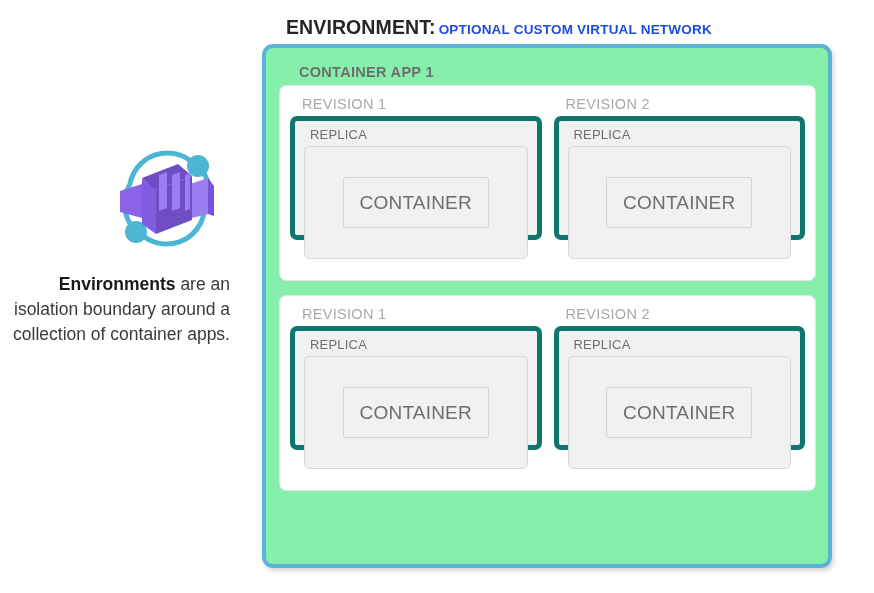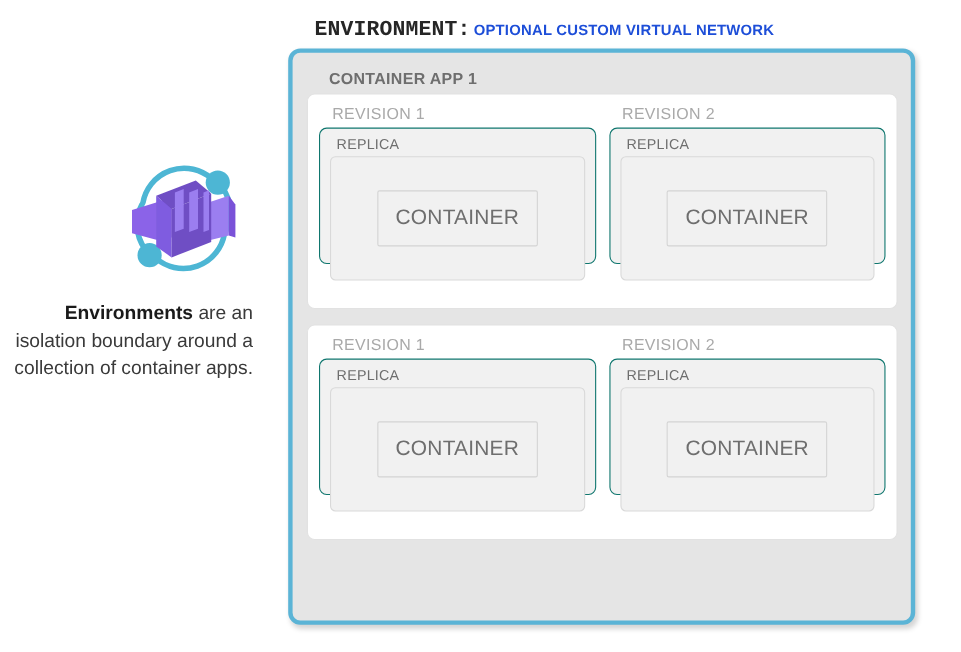--- a/index.html
+++ b/index.html
@@ -53,41 +53,40 @@
     left: 286px;
     top: 16px;
     height: 26px;
     white-space: nowrap;
   }
   #env-header-main {
     font-size: 19.5px;
     font-weight: bold;
     color: #262626;
     letter-spacing: 0.1px;
-    font-family: Liberation Mono, monospace;
   }
   #env-header-sub {
     font-size: 13.5px;
     font-weight: bold;
     color: #1d4ed8;
     letter-spacing: 0.2px;
     margin-left: 3px;
   }
 
   
   #environment-box {
     position: absolute;
     left: 262px;
     top: 44px;
     width: 570px;
     height: 524px;
     box-sizing: border-box;
     border: 4px solid #5bb4d6;
     border-radius: 11px;
-    background: #e5e5e5;
+    background: #86efac;
     box-shadow: 2px 3px 5px rgba(0,0,0,0.17);
     padding: 12px 12px 12px 13px;
   }
 
   
   .app-label {
     font-size: 14.5px;
     font-weight: bold;
     color: #6e6e6e;
     letter-spacing: 0.3px;
@@ -114,21 +113,21 @@
   .revision-label {
     font-size: 14.5px;
     font-weight: normal;
     color: #a9a9a9;
     letter-spacing: 0.3px;
     margin: 1px 0 4px 12px;
   }
   .revision-box {
     box-sizing: border-box;
     background: #f1f1f1;
-    border: 1px solid #0f766e;
+    border: 5px solid #0f766e;
     border-radius: 7px;
     height: 124px;
     padding: 6px 9px 9px 9px;
   }
 
   
   .replica-label {
     font-size: 13px;
     font-weight: normal;
     color: #6e6e6e;

